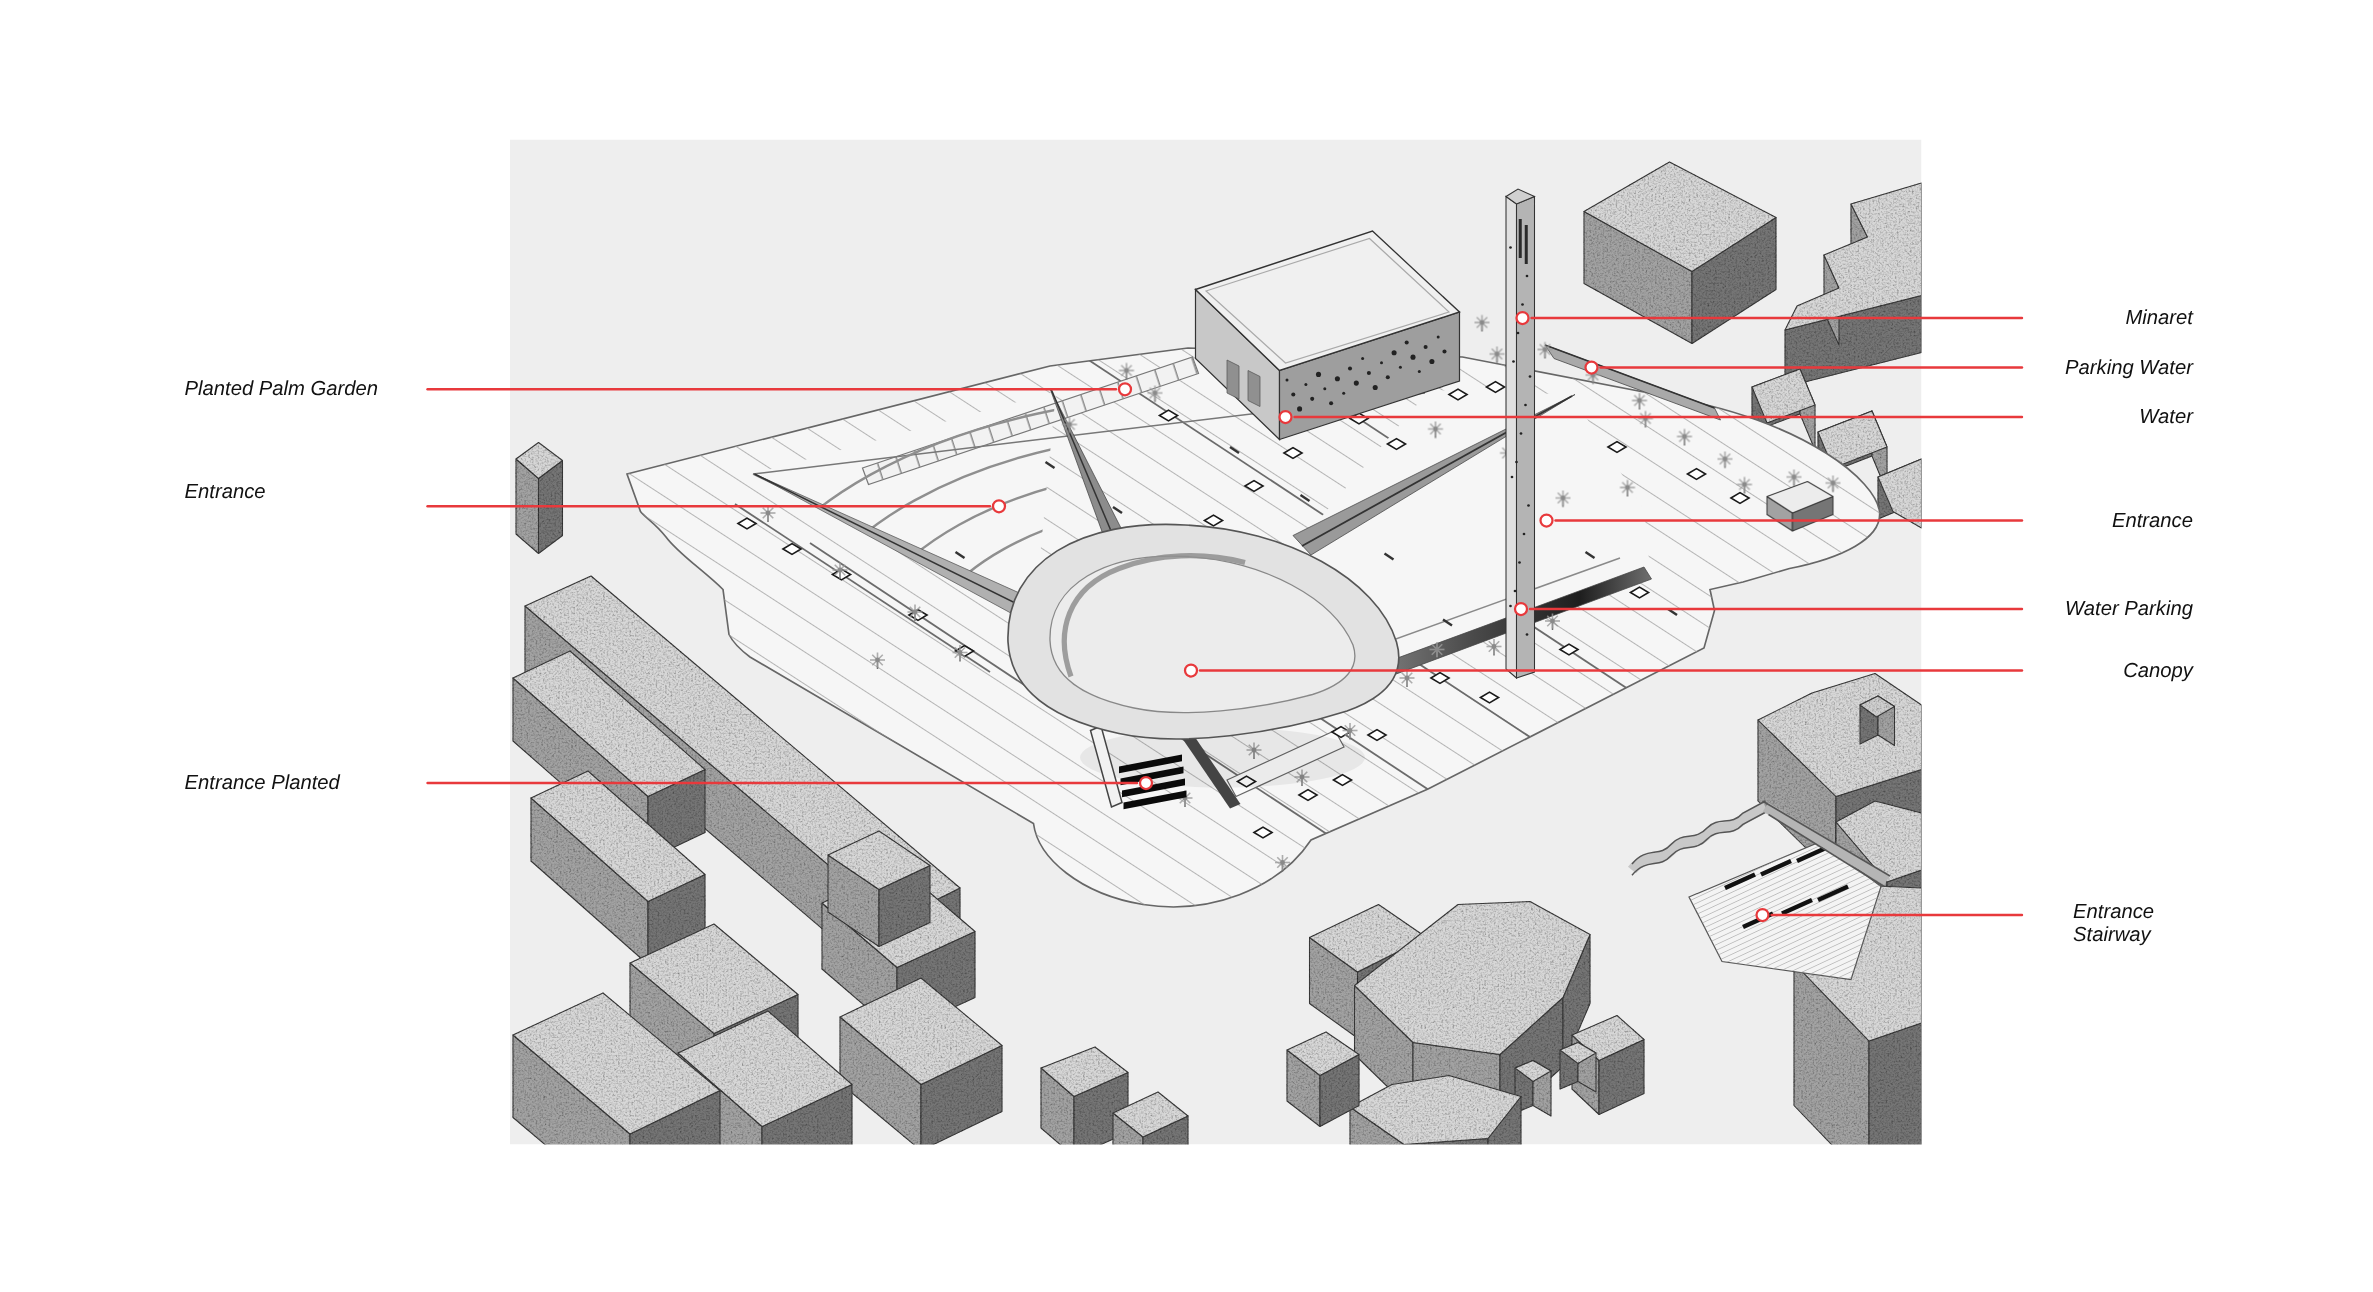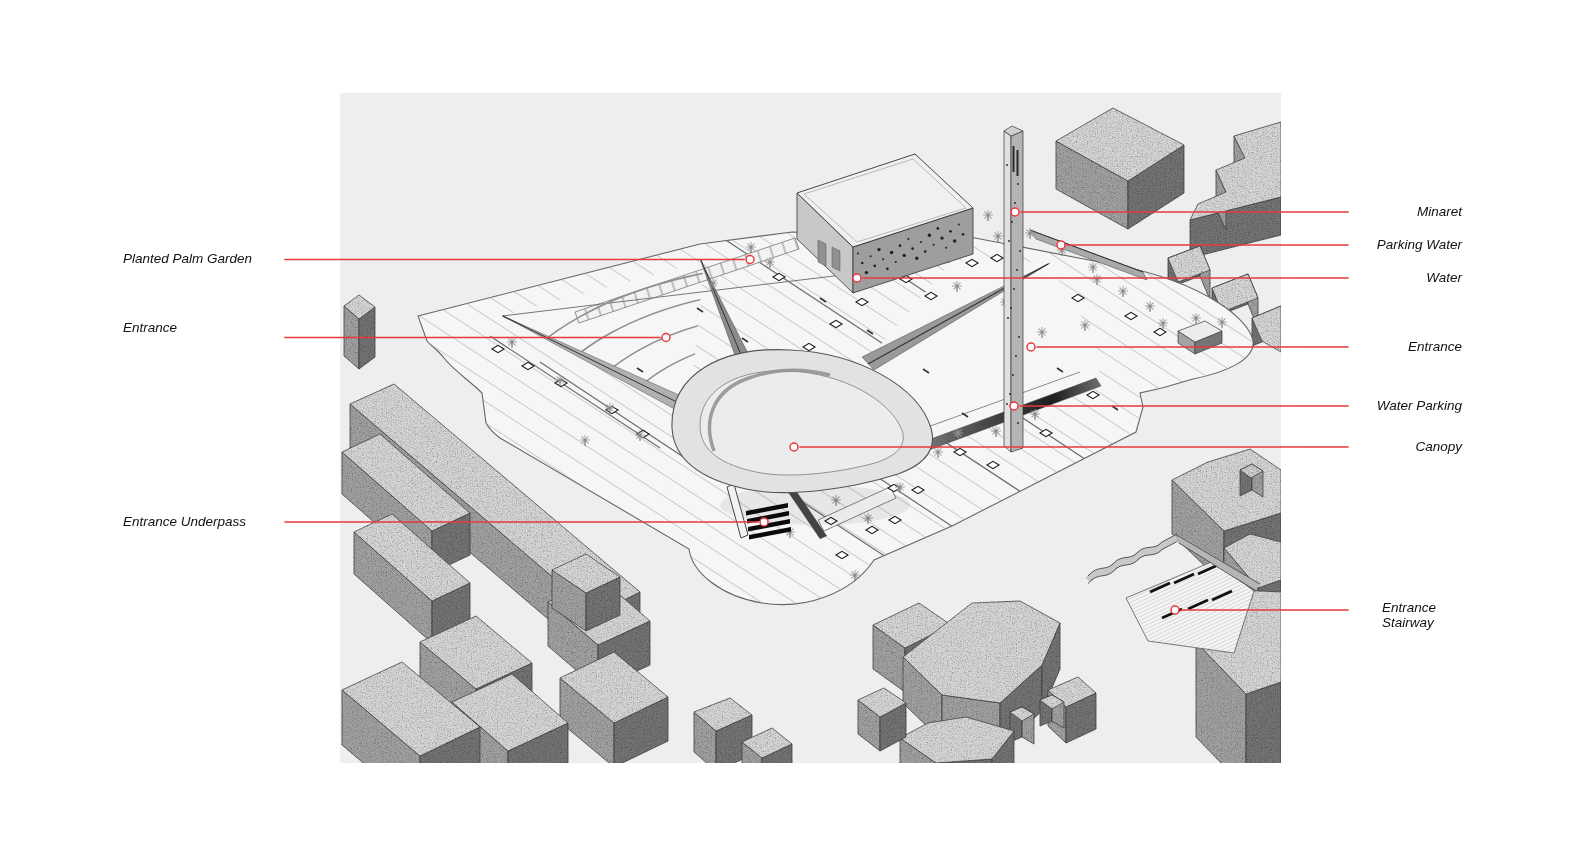--- a/index.html
+++ b/index.html
@@ -414,21 +414,21 @@
       <circle cx="1031" cy="347" r="4"></circle>
       <circle cx="1014" cy="406" r="4"></circle>
       <circle cx="794" cy="447" r="4"></circle>
       <circle cx="1175" cy="610" r="4"></circle>
     </g>
   </g>
 </svg>
 
 <div class="label lft" style="top:251px">Planted Palm Garden</div>
 <div class="label lft" style="top:320px">Entrance</div>
-<div class="label lft" style="top:514px">Entrance Underpass</div>
+<div class="label lft" style="top:514px">Entrance Planted</div>
 <div class="label rgt" style="top:204px">Minaret</div>
 <div class="label rgt" style="top:237px">Parking Water</div>
 <div class="label rgt" style="top:270px">Water</div>
 <div class="label rgt" style="top:339px">Entrance</div>
 <div class="label rgt" style="top:398px">Water Parking</div>
 <div class="label rgt" style="top:439px">Canopy</div>
 <div class="label rgt wrap" style="top:600px">Entrance Stairway</div>
 
 </div>
 

